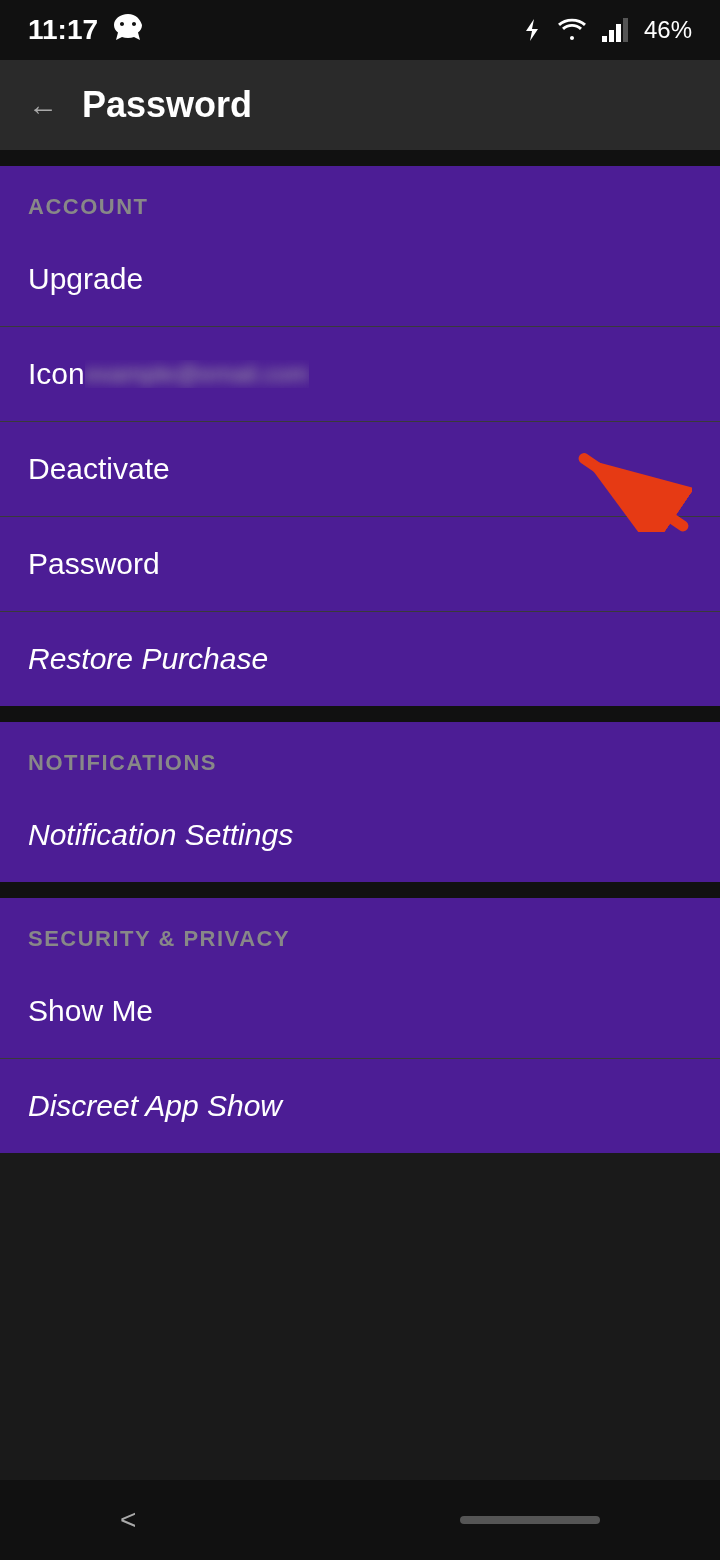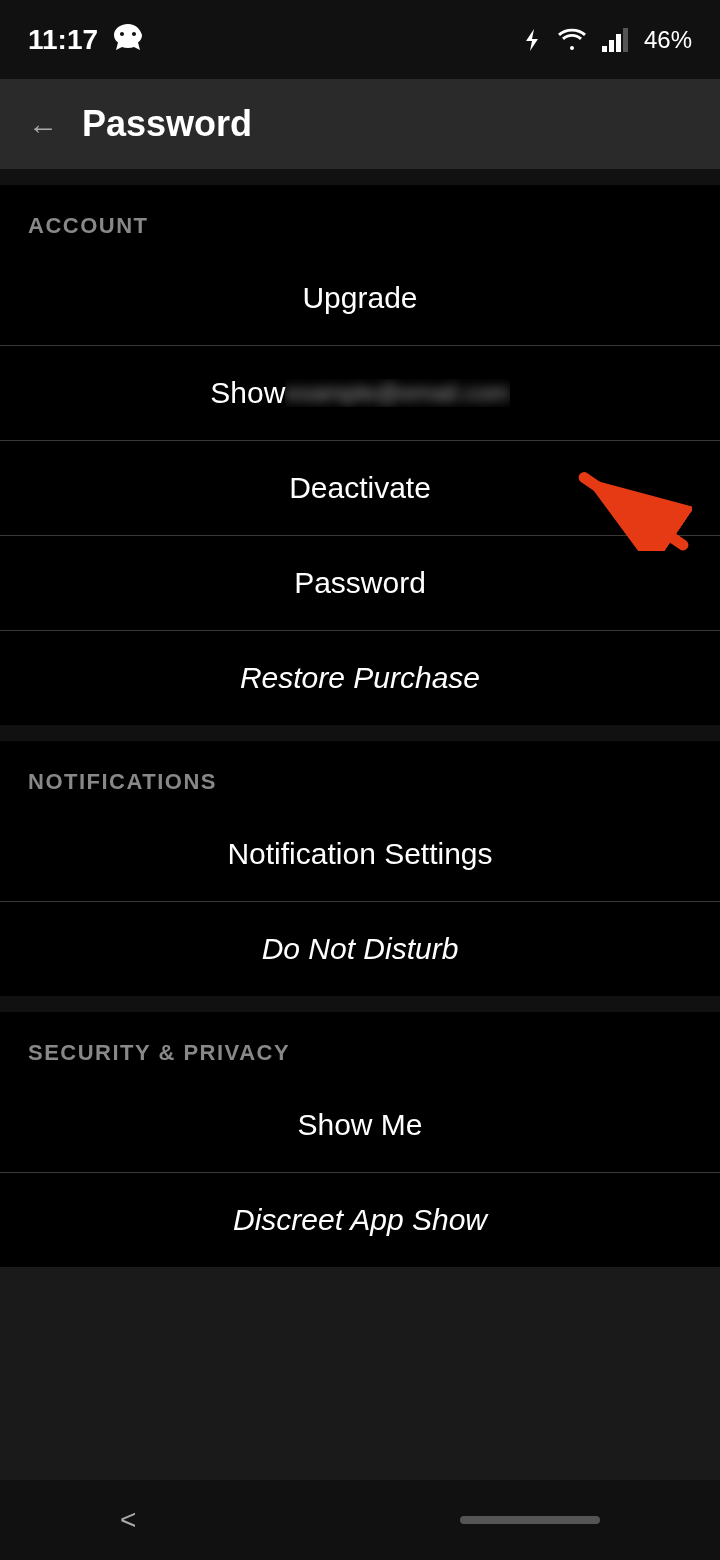--- a/index.html
+++ b/index.html
@@ -14,21 +14,21 @@
       min-height: 1560px;
       background-color: #1a1a1a;
       font-family: -apple-system, BlinkMacSystemFont, 'Helvetica Neue', Arial, sans-serif;
       color: #ffffff;
       overflow-x: hidden;
     }
 
     
     .status-bar {
       background-color: #111111;
-      height: 79px;
+      height: 60px;
       display: flex;
       align-items: center;
       justify-content: space-between;
       padding: 0 28px;
     }
 
     .status-left {
       display: flex;
       align-items: center;
       gap: 14px;
@@ -69,38 +69,38 @@
     }
 
     
     .section-gap {
       height: 16px;
       background-color: #111111;
     }
 
     
     .section {
-      background-color: #000000;
+      background-color: #4c1d95;
     }
 
     .section-header {
       padding: 28px 28px 12px 28px;
       font-size: 22px;
       font-weight: 600;
       color: #888888;
       letter-spacing: 1.5px;
       text-transform: uppercase;
     }
 
     
     .settings-item {
       padding: 30px 28px;
       display: flex;
       align-items: center;
-      justify-content: center;
+      justify-content: flex-start;
       border-bottom: 1px solid #3a3a3a;
       cursor: pointer;
     }
 
     .settings-item:last-child {
       border-bottom: none;
       font-style: italic;
     }
 
     .settings-item-label {
@@ -215,21 +215,21 @@
 <div class="section">
   <div class="section-header">
     <span>ACCOUNT</span>
   </div>
 
   <div class="settings-item">
     <span class="settings-item-label">Upgrade</span>
   </div>
 
   <div class="settings-item">
-    <span class="settings-item-label">Show</span>
+    <span class="settings-item-label">Icon</span>
     <span class="settings-item-value">
       
       <span style="filter: blur(6px); color: #aaa; font-size: 24px;">example@email.com</span>
     </span>
   </div>
 
   <div class="settings-item arrow-overlay">
     <span class="settings-item-label">Deactivate</span>
 
     <svg class="red-arrow" viewBox="0 0 200 130">
@@ -254,23 +254,20 @@
 <div class="section-gap"></div>
 <div class="section">
   <div class="section-header">
     <span>NOTIFICATIONS</span>
   </div>
 
   <div class="settings-item">
     <span class="settings-item-label">Notification Settings</span>
   </div>
 
-  <div class="settings-item">
-    <span class="settings-item-label">Do Not Disturb</span>
-  </div>
 </div>
 
 <div class="section-gap"></div>
 <div class="section">
   <div class="section-header">
     <span>SECURITY &amp; PRIVACY</span>
   </div>
 
   <div class="settings-item">
     <span class="settings-item-label">Show Me</span>

